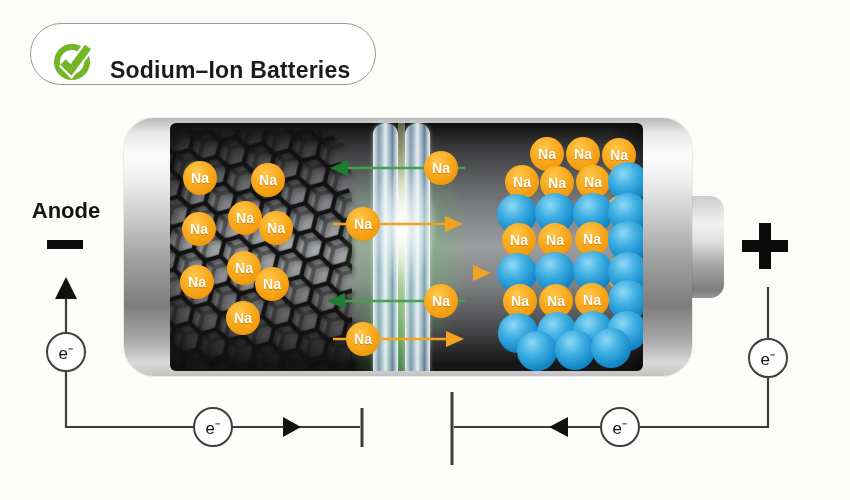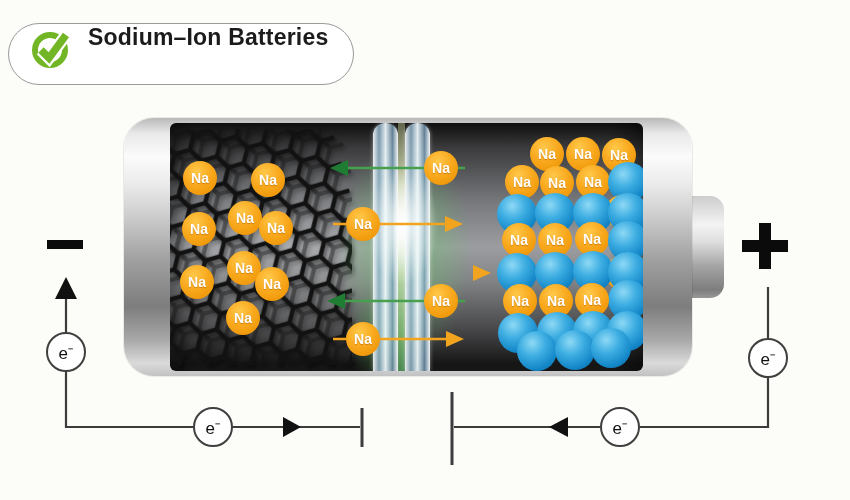--- a/index.html
+++ b/index.html
@@ -1,21 +1,21 @@
 <!DOCTYPE html>
 <html><head>
 <meta charset="utf-8">
 <style>
   html,body{margin:0;padding:0;}
   body{font-family:"Liberation Sans", sans-serif; background:#e9e9e9;}
   .stage{position:relative;width:850px;height:500px;background:#fcfcf8;overflow:hidden;margin:0 auto;}
 
   
-  .badge{position:absolute;left:8px;top:23px;width:346px;height:62px;background:#ffffff;
-         border:1.5px solid #9a9a9a;border-radius:32px;display:flex;align-items:flex-start;box-sizing:border-box;padding-left:20px;}
+  .badge{position:absolute;left:30px;top:23px;width:346px;height:62px;background:#ffffff;
+         border:1.5px solid #9a9a9a;border-radius:32px;display:flex;align-items:flex-end;box-sizing:border-box;padding-left:20px;}
   .badge-label{font-size:23px;font-weight:700;color:#1b1b1b;margin-left:13px;letter-spacing:.2px;}
 
   
   .lbl{position:absolute;font-weight:700;color:#141414;text-align:center;}
   .anode-lbl{left:14px;top:198px;width:104px;font-size:22px;}
   .cathode-lbl{left:713px;top:179px;width:116px;font-size:21px;}
   .minus-bar{position:absolute;left:47px;top:240px;width:36px;height:9px;background:#0b0b0b;}
   .plus-wrap{position:absolute;left:742px;top:223px;width:46px;height:46px;}
   .plus-wrap .pv{position:absolute;left:17px;top:0;width:12px;height:46px;background:#0b0b0b;}
   .plus-wrap .ph{position:absolute;left:0;top:17px;width:46px;height:12px;background:#0b0b0b;}
@@ -69,20 +69,21 @@
 
   <div class="badge">
     <svg width="46" height="48" viewBox="0 0 46 48">
       <circle cx="21" cy="26" r="15" fill="none" stroke="#72b626" stroke-width="6"></circle>
       <path d="M12,26 L20,34 L37,11" fill="none" stroke="#ffffff" stroke-width="12" stroke-linecap="butt"></path>
       <path d="M12,26 L20,34 L37,11" fill="none" stroke="#72b626" stroke-width="7.5" stroke-linecap="butt"></path>
     </svg>
     <span class="badge-label">Sodium–Ion Batteries</span>
   </div>
 
+  <div class="lbl anode-lbl">Anode</div>
   <div class="minus-bar"></div>
   <div class="plus-wrap">
       <div class="pv"></div>
       <div class="ph"></div>
     </div>
 
   <div class="nub"></div>
   <div class="casing"></div>
 
   <div class="interior">

